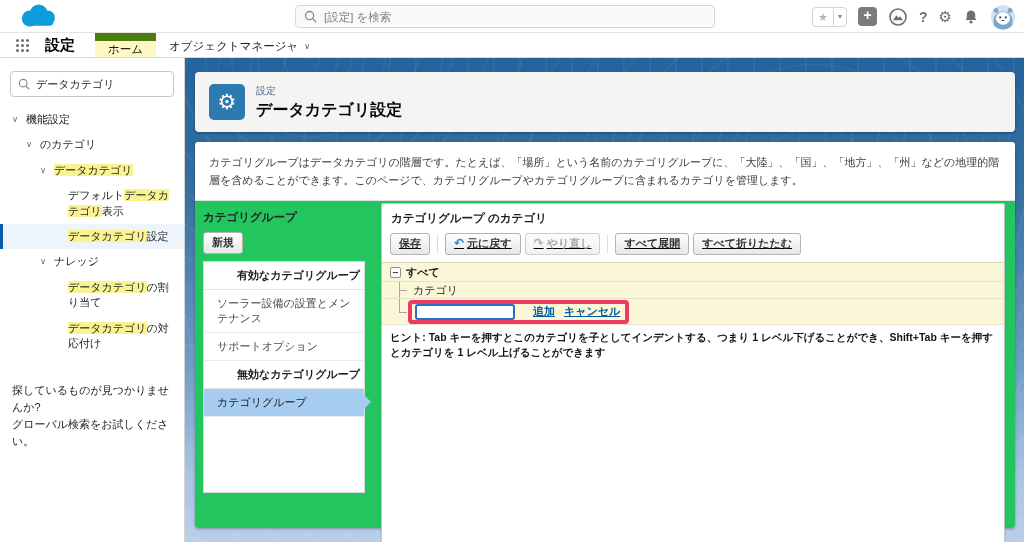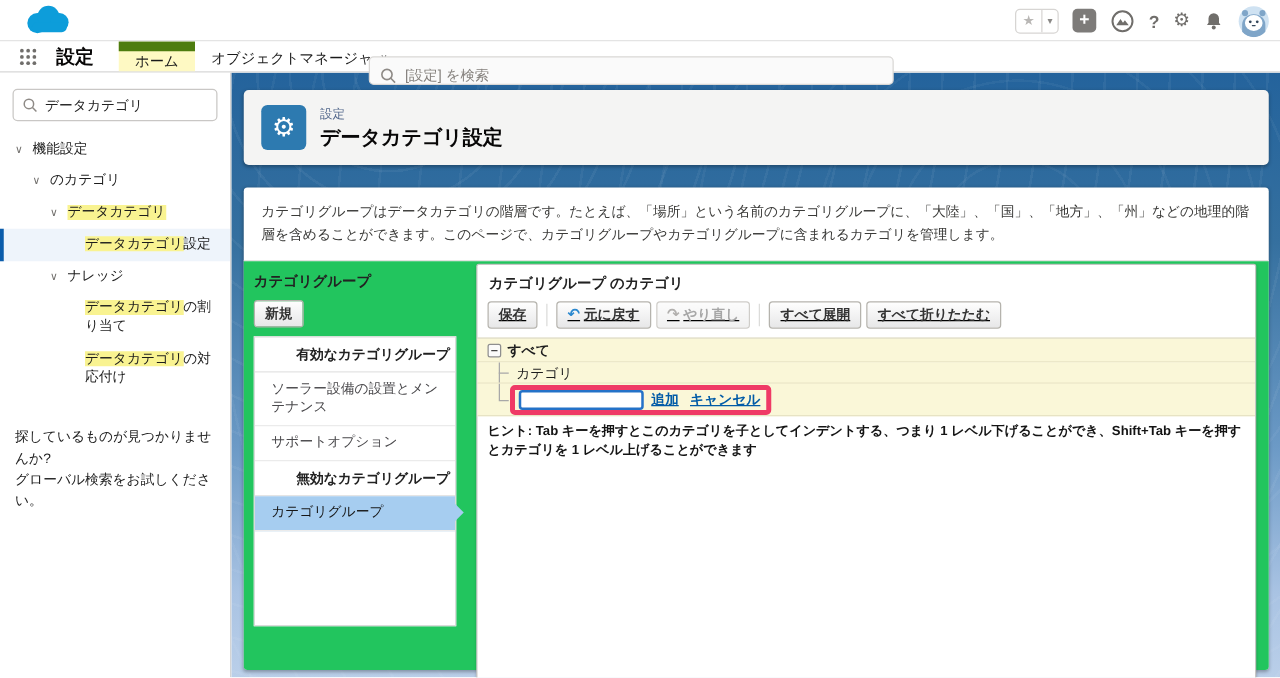--- a/index.html
+++ b/index.html
@@ -6,21 +6,21 @@
   html,body { width:1024px; height:542px; }
   body { font-family: "Liberation Sans", "DejaVu Sans", sans-serif; background:#fff; }
   #page { position:relative; width:1024px; height:542px; overflow:hidden; background:#fff; }
 
   
   #g-header { position:absolute; top:0; left:0; right:0; height:33px; background:#fff;
               border-bottom:1px solid #e4e4e4; z-index:30; }
   .cloud-logo { position:absolute; left:16px; top:3px; width:44px; height:28px; }
   .g-search { position:absolute; left:295px; top:5px; width:420px; height:23px;
               background:#fafafa; border:1px solid #d9d7d5; border-radius:4px;
-              display:flex; align-items:flex-end; padding:0 8px; gap:7px;margin-top:40px; }
+              display:flex; align-items:center; padding:0 8px; gap:7px; }
   .g-search input { border:none; outline:none; background:transparent; flex:1;
                     font-size:11.5px; color:#444; font-family:inherit; }
   .g-search input::placeholder { color:#85817d; }
   .hdr-icons { position:absolute; right:8px; top:0; height:33px; display:flex; align-items:center; gap:11px; }
   .fav-btn { display:flex; align-items:center; border:1px solid #d7d5d3; border-radius:4px; height:20px; overflow:hidden; }
   .fav-star { width:20px; text-align:center; color:#b9b7b5; font-size:11px; line-height:18px; }
   .fav-caret { width:13px; text-align:center; color:#8a8886; font-size:8px; line-height:18px; border-left:1px solid #d7d5d3; }
   .plus-btn { width:19px; height:19px; border-radius:4px; background:#7d7b79; color:#fff;
               font-size:14px; line-height:17px; text-align:center; font-weight:bold; }
   .hicon { color:#706e6b; font-size:15px; line-height:1; }
@@ -65,21 +65,21 @@
   
   .page-card { position:absolute; left:10px; top:14px; width:820px; height:60px; background:#f4f4f3;
                border-radius:4px; box-shadow:0 1px 3px rgba(0,0,0,.3); display:flex; align-items:center; padding-left:14px; }
   .gear-tile { width:36px; height:36px; border-radius:5px; background:#2d7ab0; color:#fff;
                display:flex; align-items:center; justify-content:center; font-size:21px; }
   .ph-text { margin-left:11px; }
   .ph-eyebrow { font-size:10px; color:#54698d; margin-bottom:2px; }
   .ph-title { font-size:16px; font-weight:bold; color:#080707; }
 
   
-  .main-card { position:absolute; left:10px; top:92px; width:820px; height:386px; background:#fff;
+  .main-card { position:absolute; left:10px; top:84px; width:820px; height:386px; background:#fff;
                border-radius:3px; box-shadow:0 1px 3px rgba(0,0,0,.3); display:flex; flex-direction:column; }
   .descr { padding:11px 14px; font-size:11px; line-height:1.65; color:#3a3a38; border-bottom:1px solid #e2e2e0; }
   .body-row { flex:1; display:flex; min-height:0; background:#22c55e; border-radius:0 0 3px 3px; }
   .left-col { width:176px; flex:none; padding:5px 6px 0 8px; }
   .col-title { font-size:11.5px; font-weight:bold; color:#222; padding:4px 0 7px 0; }
   .btn { display:inline-block; font-size:11px; font-weight:bold; color:#333; font-family:inherit;
          background:linear-gradient(#fefefe,#e7e7e8); border:1px solid #b5b3ad; border-radius:3px;
          padding:2px 8px 3px; cursor:pointer; }
   .btn.disabled { color:#a6a6a6; background:linear-gradient(#fcfcfc,#f0f0f0); border-color:#cfcdc9; cursor:default; }
   .group-list { margin-top:7px; background:#fff; border:1px solid #dadada; height:232px; font-size:11px; overflow:visible; }
@@ -104,21 +104,21 @@
   .trow.r1 { height:19px; font-weight:bold; }
   .trow.r2 { height:17px; }
   .trow.r3 { height:26px; }
   .expander { width:11px; height:11px; border:1px solid #8f8f8f; background:#fbfbfa; border-radius:2px;
               display:flex; align-items:center; justify-content:center; margin-right:5px; flex:none; }
   .expander i { display:block; width:5px; height:1px; background:#444; }
   .conn { width:14px; height:100%; position:relative; flex:none; margin-left:5px; margin-right:4px; }
   .conn::before { content:""; position:absolute; left:4px; top:0; bottom:0; border-left:1px solid #a8a8a8; }
   .conn.ell::before { bottom:50%; }
   .conn::after { content:""; position:absolute; left:4px; top:50%; width:8px; border-top:1px solid #a8a8a8; }
-  .pink-wrap { position:relative; display:inline-flex; align-items:flex-start; gap:6px; margin-left:2px; z-index:5; }
+  .pink-wrap { position:relative; display:inline-flex; align-items:flex-start; gap:18px; margin-left:2px; z-index:5; }
   .annotation { position:absolute; left:-7px; top:-4px; right:-9px; bottom:-4px;
                 border:4px solid #ef3a66; border-radius:4px; pointer-events:none; }
   .cat-input { width:100px; height:16px; border:2px solid #2472c8; border-radius:3px; font-size:11px;
                padding:0 3px; outline:none; font-family:inherit; }
   .inline-links { display:inline-flex; gap:9px; }
   .link { font-size:11px; font-weight:bold; color:#015ba7; text-decoration:underline; cursor:pointer; }
   .hint { padding:5px 8px 6px; font-size:10.5px; font-weight:bold; color:#141414; line-height:1.4; }
 
   .mag-svg { flex:none; display:block; }
 </style>
@@ -205,20 +205,24 @@
           <span class="chev">∨</span>
           <span><span>機能設定</span></span>
         </div>
         <div class="side-row" style="padding-left: 26px;">
           <span class="chev">∨</span>
           <span><span>のカテゴリ</span></span>
         </div>
         <div class="side-row" style="padding-left: 40px;">
           <span class="chev">∨</span>
           <span><span class="hl">データカテゴリ</span></span>
+        </div>
+        <div class="side-row" style="padding-left: 54px;">
+          <span class="chev"></span>
+          <span><span>デフォルト</span><span class="hl">データカテゴリ</span><span>表示</span></span>
         </div>
         <div class="side-row selected" style="padding-left: 51px;">
           <span class="chev"></span>
           <span><span class="hl">データカテゴリ</span><span>設定</span></span>
         </div>
         <div class="side-row" style="padding-left: 40px;">
           <span class="chev">∨</span>
           <span><span>ナレッジ</span></span>
         </div>
         <div class="side-row" style="padding-left: 54px;">

